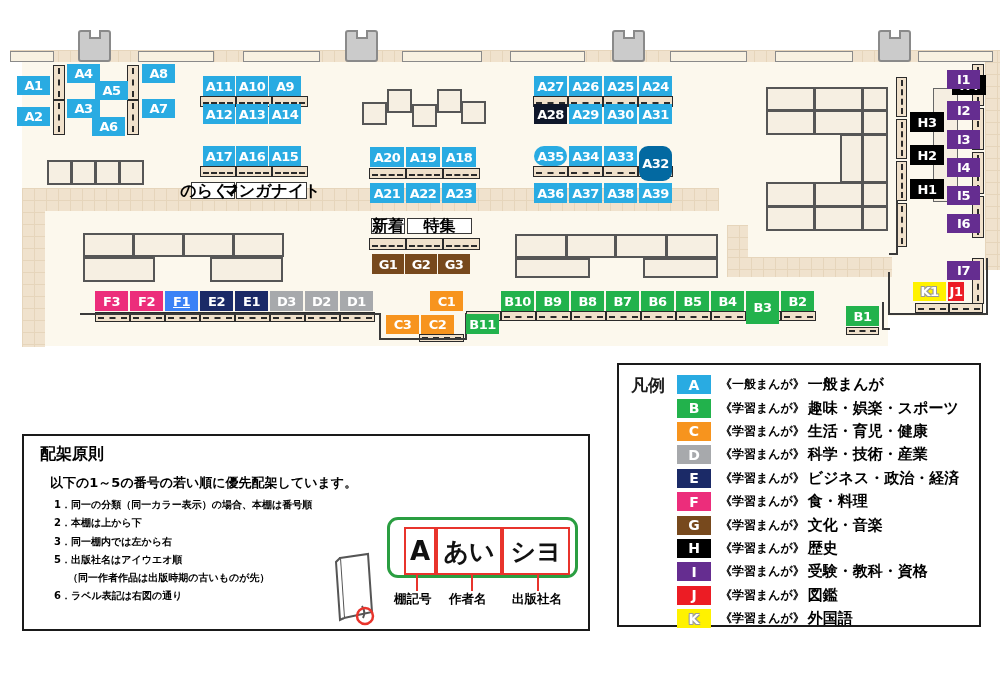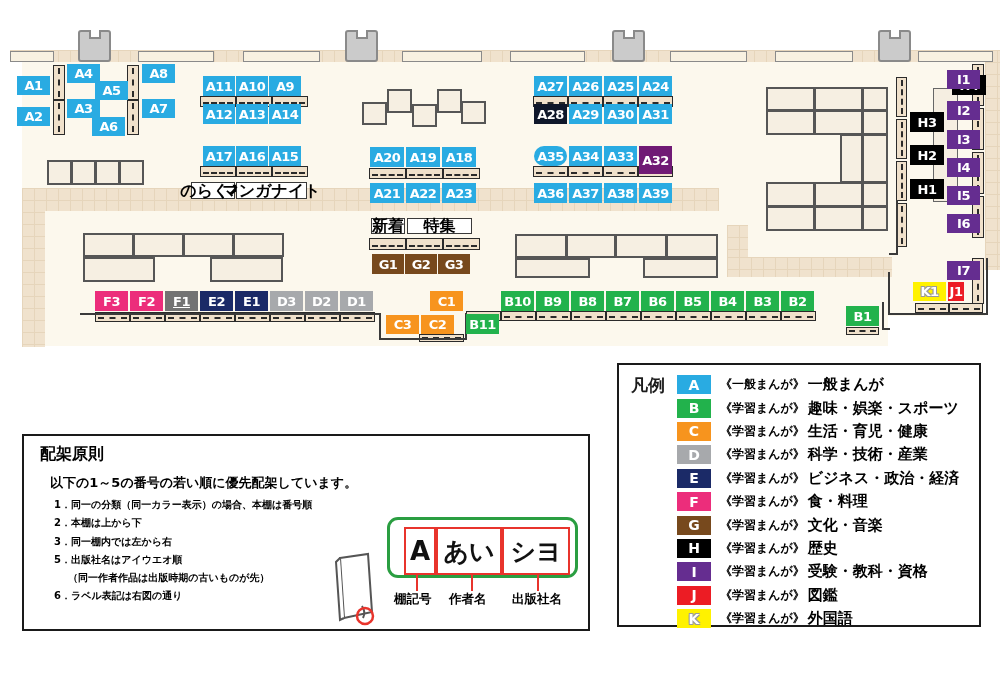--- a/index.html
+++ b/index.html
@@ -213,48 +213,48 @@
       <div class="abs shelf-label" style="left: 569px; top: 76px; width: 33px; height: 20px; background: rgb(41, 171, 226);">A26</div>
       <div class="abs shelf-label" style="left: 604px; top: 76px; width: 33px; height: 20px; background: rgb(41, 171, 226);">A25</div>
       <div class="abs shelf-label" style="left: 639px; top: 76px; width: 33px; height: 20px; background: rgb(41, 171, 226);">A24</div>
       <div class="abs shelf-label" style="left: 534px; top: 104px; width: 33px; height: 20px; background: #0f172a;">A28</div>
       <div class="abs shelf-label" style="left: 569px; top: 104px; width: 33px; height: 20px; background: rgb(41, 171, 226);">A29</div>
       <div class="abs shelf-label" style="left: 604px; top: 104px; width: 33px; height: 20px; background: rgb(41, 171, 226);">A30</div>
       <div class="abs shelf-label" style="left: 639px; top: 104px; width: 33px; height: 20px; background: rgb(41, 171, 226);">A31</div>
       <div class="abs shelf-label" style="left: 534px; top: 146px; width: 33px; height: 20px; background: rgb(41, 171, 226); border-radius: 10px;">A35</div>
       <div class="abs shelf-label" style="left: 569px; top: 146px; width: 33px; height: 20px; background: rgb(41, 171, 226);">A34</div>
       <div class="abs shelf-label" style="left: 604px; top: 146px; width: 33px; height: 20px; background: rgb(41, 171, 226);">A33</div>
-      <div class="abs shelf-label" style="left: 639px; top: 146px; width: 33px; height: 28px; background: #701a75;">A32</div>
+      <div class="abs shelf-label" style="left: 639px; top: 146px; width: 33px; height: 35px; background: #0369a1; border-radius: 9px;">A32</div>
       <div class="abs shelf-label" style="left: 534px; top: 183px; width: 33px; height: 20px; background: rgb(41, 171, 226);">A36</div>
       <div class="abs shelf-label" style="left: 569px; top: 183px; width: 33px; height: 20px; background: rgb(41, 171, 226);">A37</div>
       <div class="abs shelf-label" style="left: 604px; top: 183px; width: 33px; height: 20px; background: rgb(41, 171, 226);">A38</div>
       <div class="abs shelf-label" style="left: 639px; top: 183px; width: 33px; height: 20px; background: rgb(41, 171, 226);">A39</div>
       <div class="abs shelf-label" style="left: 372px; top: 254px; width: 32px; height: 20px; background: rgb(119, 73, 29);">G1</div>
       <div class="abs shelf-label" style="left: 405px; top: 254px; width: 32px; height: 20px; background: rgb(119, 73, 29);">G2</div>
       <div class="abs shelf-label" style="left: 438px; top: 254px; width: 32px; height: 20px; background: rgb(119, 73, 29);">G3</div>
       <div class="abs shelf-label" style="left: 95px; top: 291px; width: 33px; height: 20px; background: rgb(236, 45, 123);">F3</div>
       <div class="abs shelf-label" style="left: 130px; top: 291px; width: 33px; height: 20px; background: rgb(236, 45, 123);">F2</div>
-      <div class="abs shelf-label" style="left: 165px; top: 291px; width: 33px; height: 20px; background: #737373; text-decoration: underline;">F1</div>
+      <div class="abs shelf-label" style="left: 165px; top: 291px; width: 33px; height: 20px; background: #3b82f6; text-decoration: underline;">F1</div>
       <div class="abs shelf-label" style="left: 200px; top: 291px; width: 33px; height: 20px; background: rgb(27, 42, 103);">E2</div>
       <div class="abs shelf-label" style="left: 235px; top: 291px; width: 33px; height: 20px; background: rgb(27, 42, 103);">E1</div>
       <div class="abs shelf-label" style="left: 270px; top: 291px; width: 33px; height: 20px; background: rgb(167, 169, 172);">D3</div>
       <div class="abs shelf-label" style="left: 305px; top: 291px; width: 33px; height: 20px; background: rgb(167, 169, 172);">D2</div>
       <div class="abs shelf-label" style="left: 340px; top: 291px; width: 33px; height: 20px; background: rgb(167, 169, 172);">D1</div>
       <div class="abs shelf-label" style="left: 430px; top: 291px; width: 33px; height: 20px; background: rgb(247, 148, 30);">C1</div>
       <div class="abs shelf-label" style="left: 386px; top: 315px; width: 33px; height: 19px; background: rgb(247, 148, 30);">C3</div>
       <div class="abs shelf-label" style="left: 421px; top: 315px; width: 33px; height: 19px; background: rgb(247, 148, 30);">C2</div>
       <div class="abs shelf-label" style="left: 466px; top: 291px; width: 33px; height: 20px; background: rgb(34, 178, 76); margin-top: 23px;">B11</div>
       <div class="abs shelf-label" style="left: 501px; top: 291px; width: 33px; height: 20px; background: rgb(34, 178, 76);">B10</div>
       <div class="abs shelf-label" style="left: 536px; top: 291px; width: 33px; height: 20px; background: rgb(34, 178, 76);">B9</div>
       <div class="abs shelf-label" style="left: 571px; top: 291px; width: 33px; height: 20px; background: rgb(34, 178, 76);">B8</div>
       <div class="abs shelf-label" style="left: 606px; top: 291px; width: 33px; height: 20px; background: rgb(34, 178, 76);">B7</div>
       <div class="abs shelf-label" style="left: 641px; top: 291px; width: 33px; height: 20px; background: rgb(34, 178, 76);">B6</div>
       <div class="abs shelf-label" style="left: 676px; top: 291px; width: 33px; height: 20px; background: rgb(34, 178, 76);">B5</div>
       <div class="abs shelf-label" style="left: 711px; top: 291px; width: 33px; height: 20px; background: rgb(34, 178, 76);">B4</div>
-      <div class="abs shelf-label" style="left: 746px; top: 291px; width: 33px; height: 20px; background: rgb(34, 178, 76);">B3</div>
+      <div class="abs shelf-label" style="left: 746px; top: 291px; width: 33px; height: 33px; background: rgb(34, 178, 76);">B3</div>
       <div class="abs shelf-label" style="left: 781px; top: 291px; width: 33px; height: 20px; background: rgb(34, 178, 76);">B2</div>
       <div class="abs shelf-label" style="left: 846px; top: 306px; width: 33px; height: 20px; background: rgb(34, 178, 76);">B1</div>
       <div class="abs shelf-label" style="left: 952px; top: 75px; width: 34px; height: 20px; background: rgb(0, 0, 0);">H4</div>
       <div class="abs shelf-label" style="left: 910px; top: 112px; width: 34px; height: 20px; background: rgb(0, 0, 0);">H3</div>
       <div class="abs shelf-label" style="left: 910px; top: 145px; width: 34px; height: 20px; background: rgb(0, 0, 0);">H2</div>
       <div class="abs shelf-label" style="left: 910px; top: 179px; width: 34px; height: 20px; background: rgb(0, 0, 0);">H1</div>
       <div class="abs shelf-label" style="left: 947px; top: 70px; width: 33px; height: 19px; background: rgb(101, 45, 144);">I1</div>
       <div class="abs shelf-label" style="left: 947px; top: 101px; width: 33px; height: 19px; background: rgb(101, 45, 144);">I2</div>
       <div class="abs shelf-label" style="left: 947px; top: 130px; width: 33px; height: 19px; background: rgb(101, 45, 144);">I3</div>
       <div class="abs shelf-label" style="left: 947px; top: 158px; width: 33px; height: 19px; background: rgb(101, 45, 144);">I4</div>

